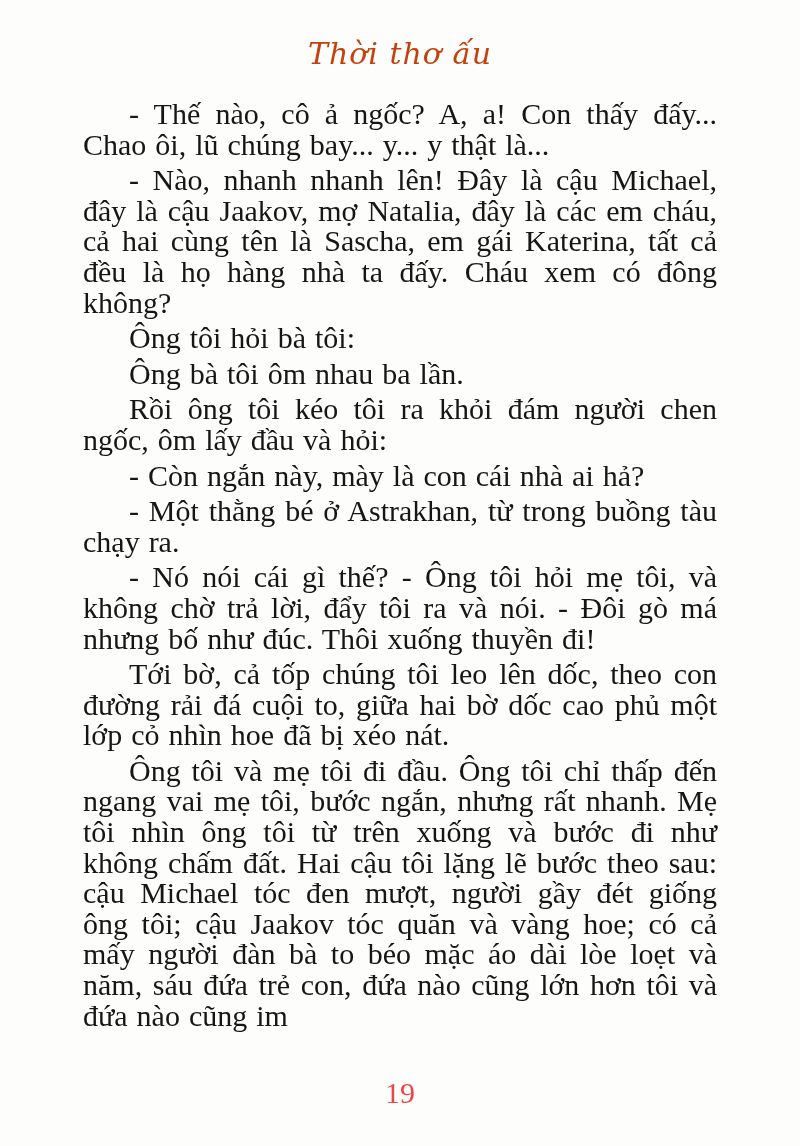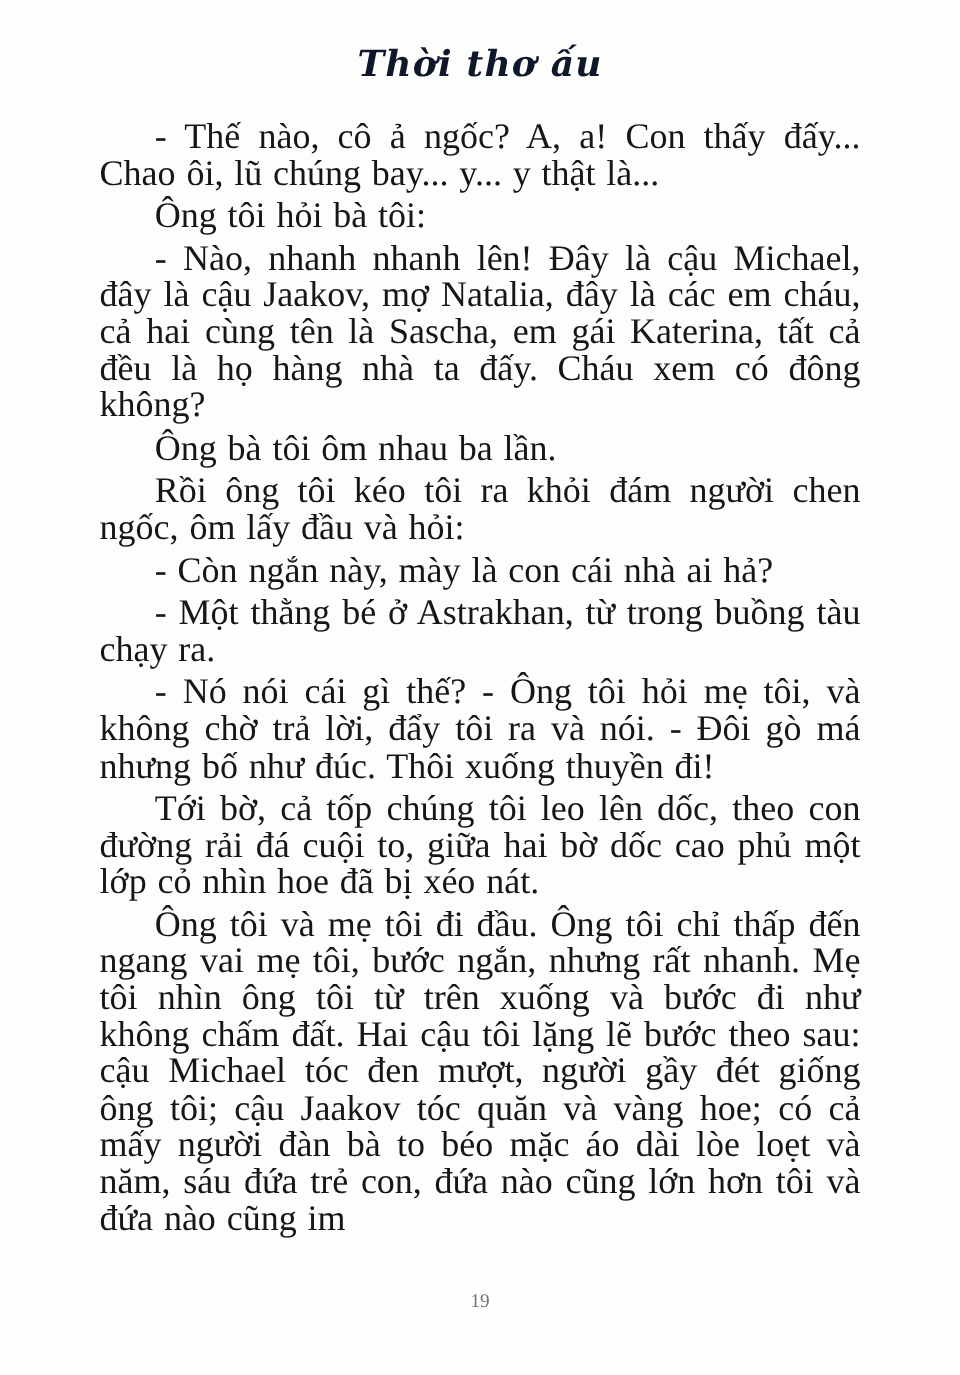--- a/index.html
+++ b/index.html
@@ -17,24 +17,24 @@
     overflow: hidden;
   }
   .running-head {
     position: absolute;
     top: 36px;
     left: 0;
     width: 100%;
     text-align: center;
     font-family: "DejaVu Serif", serif;
     font-style: italic;
-    font-weight: bold;
+    font-weight: normal;
     font-size: 30px;
     letter-spacing: 1px;
-    color: #0f172a;
+    color: #c2410c;
   }
   .text-block {
     position: absolute;
     top: 99px;
     left: 83px;
     width: 634px;
   }
   .text-block p {
     margin: 0 0 5px 0;
     font-size: 30px;
@@ -43,35 +43,35 @@
     text-indent: 46px;
     word-spacing: 1.5px;
     color: #161616;
   }
   .page-number {
     position: absolute;
     top: 1076px;
     left: 0;
     width: 100%;
     text-align: center;
-    font-size: 16px;
-    color: #737373;
+    font-size: 30px;
+    color: #ef4444;
   }
 </style>
 </head>
 <body>
 
 <div class="page">
 
   <div class="running-head">Thời thơ ấu</div>
 
   <div class="text-block">
     <p>- Thế nào, cô ả ngốc? A, a! Con thấy đấy... Chao ôi, lũ chúng bay... y... y thật là...</p>
+    <p>- Nào, nhanh nhanh lên! Đây là cậu Michael, đây là cậu Jaakov, mợ Natalia, đây là các em cháu, cả hai cùng tên là Sascha, em gái Katerina, tất cả đều là họ hàng nhà ta đấy. Cháu xem có đông không?</p>
     <p>Ông tôi hỏi bà tôi:</p>
-    <p>- Nào, nhanh nhanh lên! Đây là cậu Michael, đây là cậu Jaakov, mợ Natalia, đây là các em cháu, cả hai cùng tên là Sascha, em gái Katerina, tất cả đều là họ hàng nhà ta đấy. Cháu xem có đông không?</p>
     <p>Ông bà tôi ôm nhau ba lần.</p>
     <p>Rồi ông tôi kéo tôi ra khỏi đám người chen ngốc, ôm lấy đầu và hỏi:</p>
     <p>- Còn ngắn này, mày là con cái nhà ai hả?</p>
     <p>- Một thằng bé ở Astrakhan, từ trong buồng tàu chạy ra.</p>
     <p>- Nó nói cái gì thế? - Ông tôi hỏi mẹ tôi, và không chờ trả lời, đẩy tôi ra và nói. - Đôi gò má nhưng bố như đúc. Thôi xuống thuyền đi!</p>
     <p>Tới bờ, cả tốp chúng tôi leo lên dốc, theo con đường rải đá cuội to, giữa hai bờ dốc cao phủ một lớp cỏ nhìn hoe đã bị xéo nát.</p>
     <p>Ông tôi và mẹ tôi đi đầu. Ông tôi chỉ thấp đến ngang vai mẹ tôi, bước ngắn, nhưng rất nhanh. Mẹ tôi nhìn ông tôi từ trên xuống và bước đi như không chấm đất. Hai cậu tôi lặng lẽ bước theo sau: cậu Michael tóc đen mượt, người gầy đét giống ông tôi; cậu Jaakov tóc quăn và vàng hoe; có cả mấy người đàn bà to béo mặc áo dài lòe loẹt và năm, sáu đứa trẻ con, đứa nào cũng lớn hơn tôi và đứa nào cũng im</p>
   </div>
 
   <div class="page-number">19</div>

